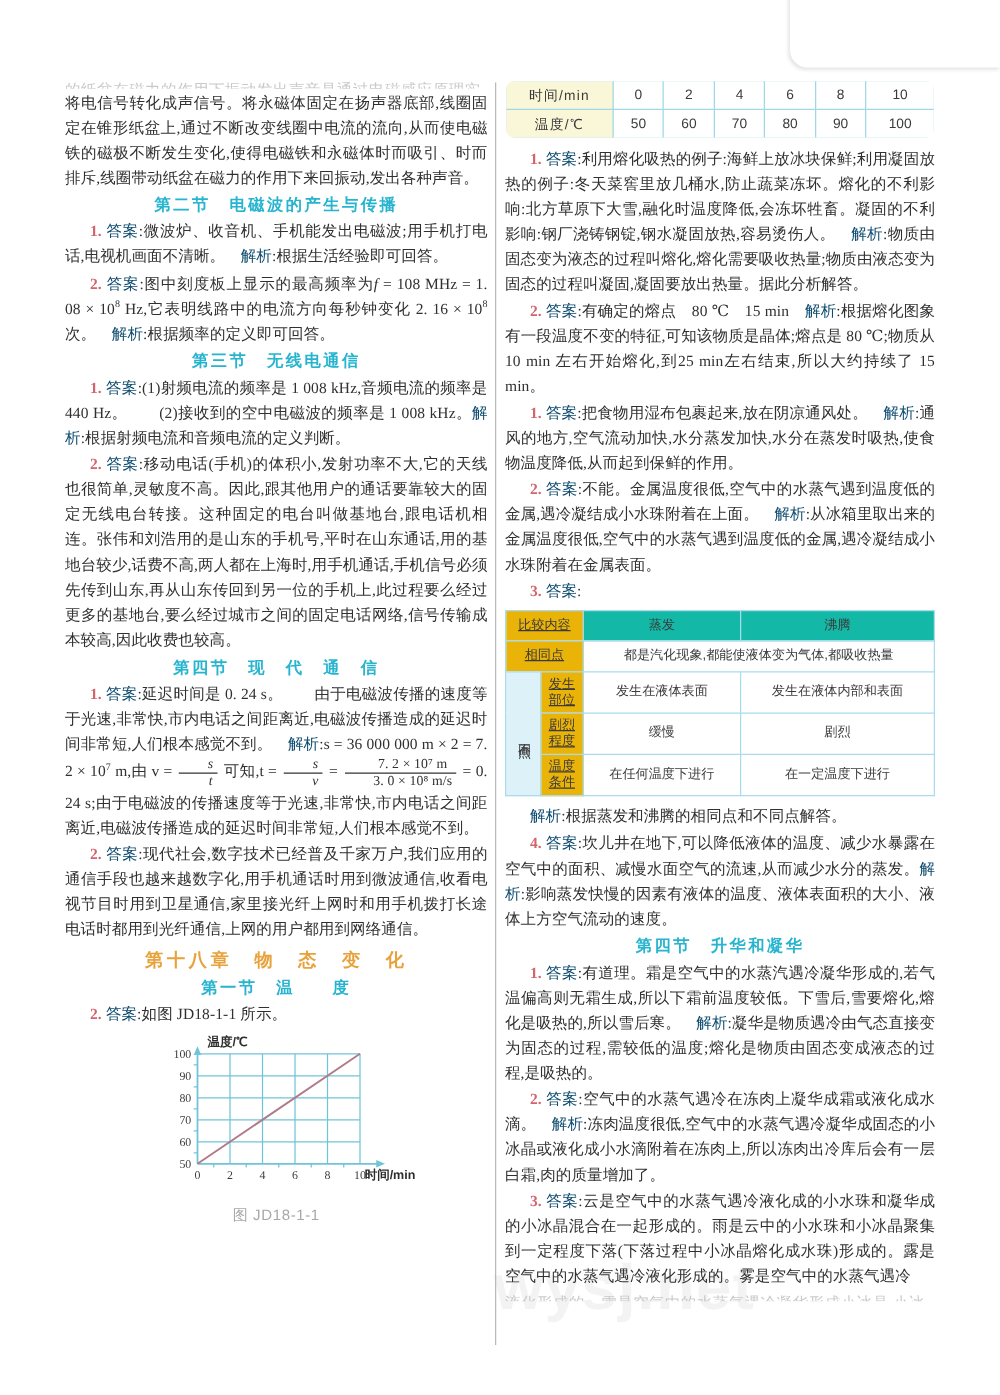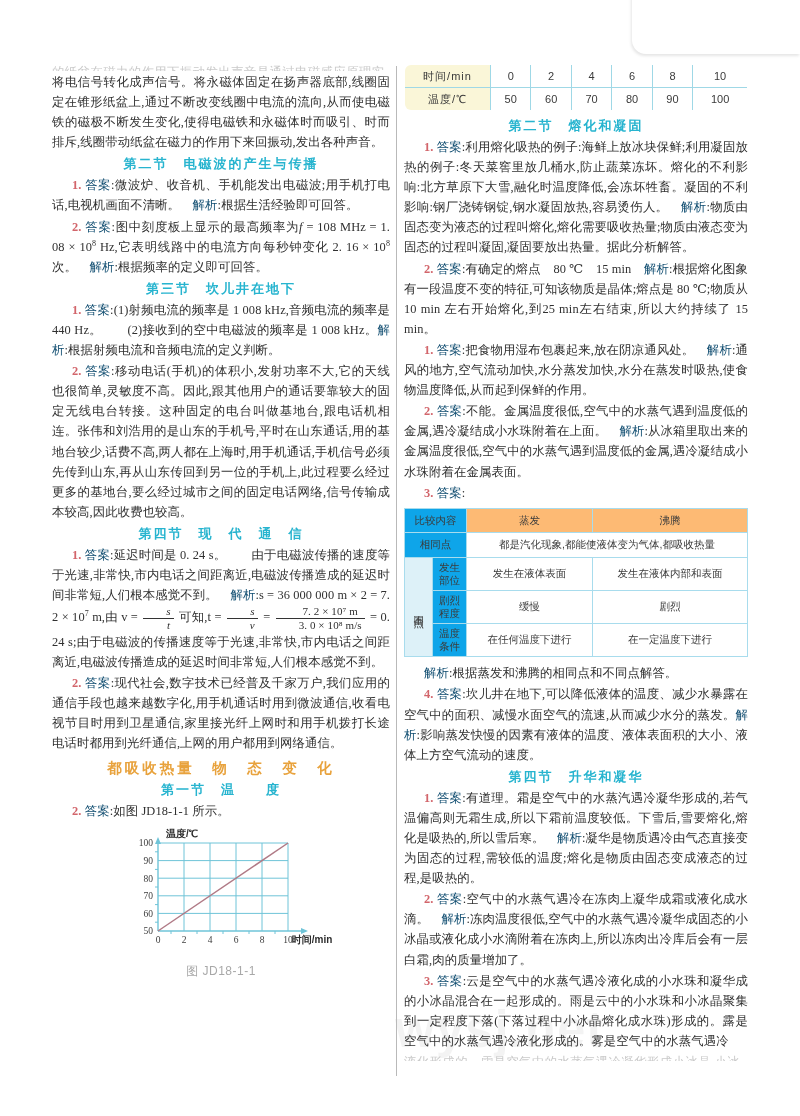--- a/index.html
+++ b/index.html
@@ -139,26 +139,27 @@
     padding: 5px 3px;
     line-height: 1.28;
   }
   table.cmp td.side {
     background: #ddf1f8;
     width: 28px;
     padding: 2px;
     letter-spacing: 0;
   }
   table.cmp td.sub {
-    background: #0ea5e9;
+    background: #eab308;
     width: 34px;
     padding: 3px 1px;
     line-height: 1.25;
-  }
-  table.cmp td.head { background: #fdba74; }
+    text-decoration: underline;
+  }
+  table.cmp td.head { background: #14b8a6; }
   .vert { writing-mode: vertical-rl; text-orientation: upright; letter-spacing: 1px; }
 
   
   .figure { margin: 4px 0 2px 0; text-align: center; }
   .fig-cap {
     font-size: 12px;
     color: #a8a8a8;
     margin-top: 2px;
     font-family: "Liberation Sans", sans-serif;
     letter-spacing: .5px;
@@ -185,21 +186,21 @@
     <p class="para indent">
       <span class="num">1.</span>
       <span class="lbl">答案</span><span>:微波炉、收音机、手机能发出电磁波;用手机打电话,电视机画面不清晰。　</span><span class="lbl">解析</span><span>:根据生活经验即可回答。</span>
     </p>
 
     <p class="para indent">
       <span class="num">2.</span>
       <span class="lbl">答案</span><span>:图中刻度板上显示的最高频率为</span><span class="it">f</span><span> = 108 MHz = 1. 08 × 10</span><sup>8</sup><span> Hz,它表明线路中的电流方向每秒钟变化 2. 16 × 10</span><sup>8</sup><span> 次。　</span><span class="lbl">解析</span><span>:根据频率的定义即可回答。</span>
     </p>
 
-    <div class="sec-head">第三节　坎儿井在地下</div>
+    <div class="sec-head">第三节　无线电通信</div>
 
     <p class="para indent">
       <span class="num">1.</span>
       <span class="lbl">答案</span><span>:(1)射频电流的频率是 1 008 kHz,音频电流的频率是 440 Hz。　　(2)接收到的空中电磁波的频率是 1 008 kHz。</span><span class="lbl">解析</span><span>:根据射频电流和音频电流的定义判断。</span>
     </p>
 
     <p class="para indent">
       <span class="num">2.</span>
       <span class="lbl">答案</span><span>:移动电话(手机)的体积小,发射功率不大,它的天线也很简单,灵敏度不高。因此,跟其他用户的通话要靠较大的固定无线电台转接。这种固定的电台叫做基地台,跟电话机相连。张伟和刘浩用的是山东的手机号,平时在山东通话,用的基地台较少,话费不高,两人都在上海时,用手机通话,手机信号必须先传到山东,再从山东传回到另一位的手机上,此过程要么经过更多的基地台,要么经过城市之间的固定电话网络,信号传输成本较高,因此收费也较高。</span>
     </p>
@@ -209,21 +210,21 @@
     <p class="para indent">
       <span class="num">1.</span>
       <span class="lbl">答案</span><span>:延迟时间是 0. 24 s。　　由于电磁波传播的速度等于光速,非常快,市内电话之间距离近,电磁波传播造成的延迟时间非常短,人们根本感觉不到。　</span><span class="lbl">解析</span><span>:s = 36 000 000 m × 2 = 7. 2 × 10</span><sup>7</sup><span> m,由 v = </span><span class="frac"><span class="n it">s</span><span class="d it">t</span></span><span> 可知,t = </span><span class="frac"><span class="n it">s</span><span class="d it">v</span></span><span> = </span><span class="frac"><span class="n">7. 2 × 10⁷ m</span><span class="d">3. 0 × 10⁸ m/s</span></span><span> = 0. 24 s;由于电磁波的传播速度等于光速,非常快,市内电话之间距离近,电磁波传播造成的延迟时间非常短,人们根本感觉不到。</span>
     </p>
 
     <p class="para indent">
       <span class="num">2.</span>
       <span class="lbl">答案</span><span>:现代社会,数字技术已经普及千家万户,我们应用的通信手段也越来越数字化,用手机通话时用到微波通信,收看电视节目时用到卫星通信,家里接光纤上网时和用手机拨打长途电话时都用到光纤通信,上网的用户都用到网络通信。</span>
     </p>
 
-    <div class="chap-head">都吸收热量　物　态　变　化</div>
+    <div class="chap-head">第十八章　物　态　变　化</div>
     <div class="sec-head">第一节　温　　度</div>
 
 
     <p class="para indent">
       <span class="num">2.</span>
       <span class="lbl">答案</span><span>:如图 JD18-1-1 所示。</span>
     </p>
 
     <div class="figure">
       <svg width="230" height="132" viewBox="0 0 230 132">
@@ -301,21 +302,20 @@
               <td>60</td>
               <td>70</td>
               <td>80</td>
               <td>90</td>
               <td>100</td>
             </tr>
           </tbody>
       </table>
     </div>
 
-    <div class="sec-head">第二节　熔化和凝固</div>
 
     <p class="para indent">
       <span class="num">1.</span>
       <span class="lbl">答案</span><span>:利用熔化吸热的例子:海鲜上放冰块保鲜;利用凝固放热的例子:冬天菜窖里放几桶水,防止蔬菜冻坏。熔化的不利影响:北方草原下大雪,融化时温度降低,会冻坏牲畜。凝固的不利影响:钢厂浇铸钢锭,钢水凝固放热,容易烫伤人。　</span><span class="lbl">解析</span><span>:物质由固态变为液态的过程叫熔化,熔化需要吸收热量;物质由液态变为固态的过程叫凝固,凝固要放出热量。据此分析解答。</span>
     </p>
 
     <p class="para indent">
       <span class="num">2.</span>
       <span class="lbl">答案</span><span>:有确定的熔点　80 ℃　15 min　</span><span class="lbl">解析</span><span>:根据熔化图象有一段温度不变的特征,可知该物质是晶体;熔点是 80 ℃;物质从10 min 左右开始熔化,到25 min左右结束,所以大约持续了 15 min。</span>
     </p>

